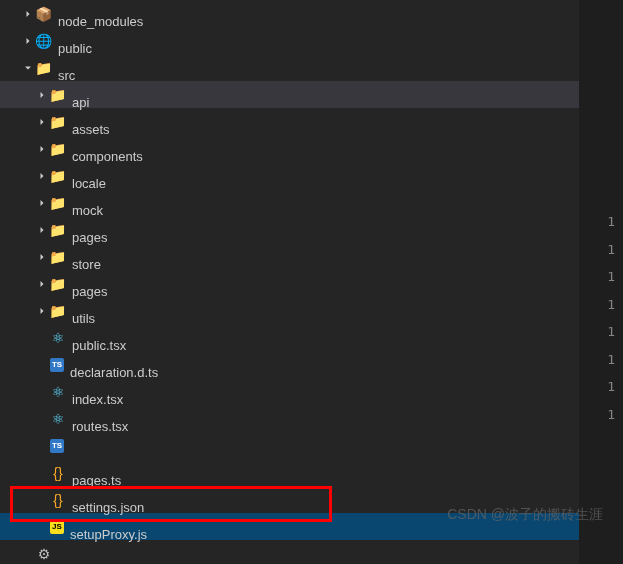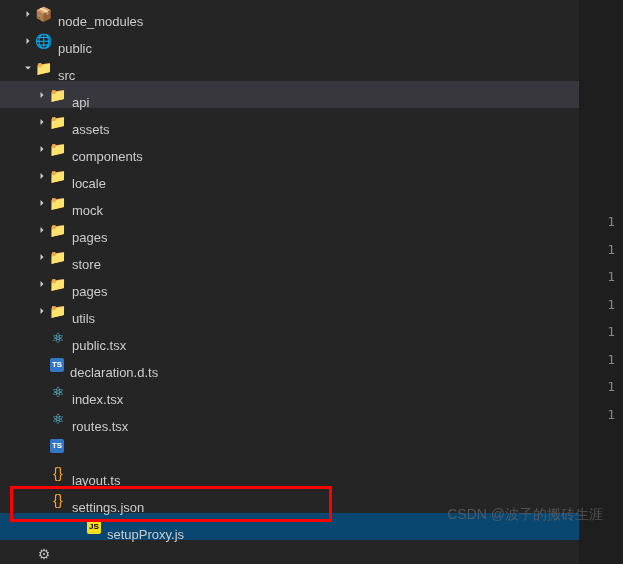--- a/index.html
+++ b/index.html
@@ -50,21 +50,21 @@
 }
 .label { color: #cccccc; margin-top: 16px; }
 .folder-icon { color: #e8ab3f; }
 .folder-green { color: #7cb342; }
 .folder-teal { color: #26a69a; }
 .folder-red { color: #ef5350; }
 .folder-grey { color: #90a4ae; }
 .folder-blue { color: #42a5f5; }
 .react-icon { color: #61dafb; }
 .ts-icon { background: #3178c6; color: #fff; font-size: 8px; font-weight: bold; width: 14px; height: 14px; border-radius: 2px; }
-.js-icon { background: #f7df1e; color: #000; font-size: 8px; font-weight: bold; width: 14px; height: 14px; border-radius: 2px; margin-left: 37px; }
+.js-icon { background: #f7df1e; color: #000; font-size: 8px; font-weight: bold; width: 14px; height: 14px; border-radius: 2px; }
 .json-icon { color: #f9a825; }
 .gear-icon { color: #bdbdbd; }
 .highlight-box {
   position: absolute;
   border: 3px solid #ff0000;
   pointer-events: none;
   left: 10px;
   top: 486px;
   width: 322px;
   height: 36px;
@@ -243,21 +243,21 @@
     </div>
     <div class="tree-row">
       <span class="indent" style="width: 34px;"></span>
       <span class="chevron"></span>
       <span class="icon ts-icon">TS</span>
     </div>
     <div class="tree-row">
       <span class="indent" style="width: 34px;"></span>
       <span class="chevron"></span>
       <span class="icon json-icon">{}</span>
-      <span class="label">layout.ts</span>
+      <span class="label">pages.ts</span>
     </div>
     <div class="tree-row">
       <span class="indent" style="width: 34px;"></span>
       <span class="chevron"></span>
       <span class="icon json-icon">{}</span>
       <span class="label">settings.json</span>
     </div>
     <div class="tree-row selected">
       <span class="indent" style="width: 34px;"></span>
       <span class="chevron"></span>

